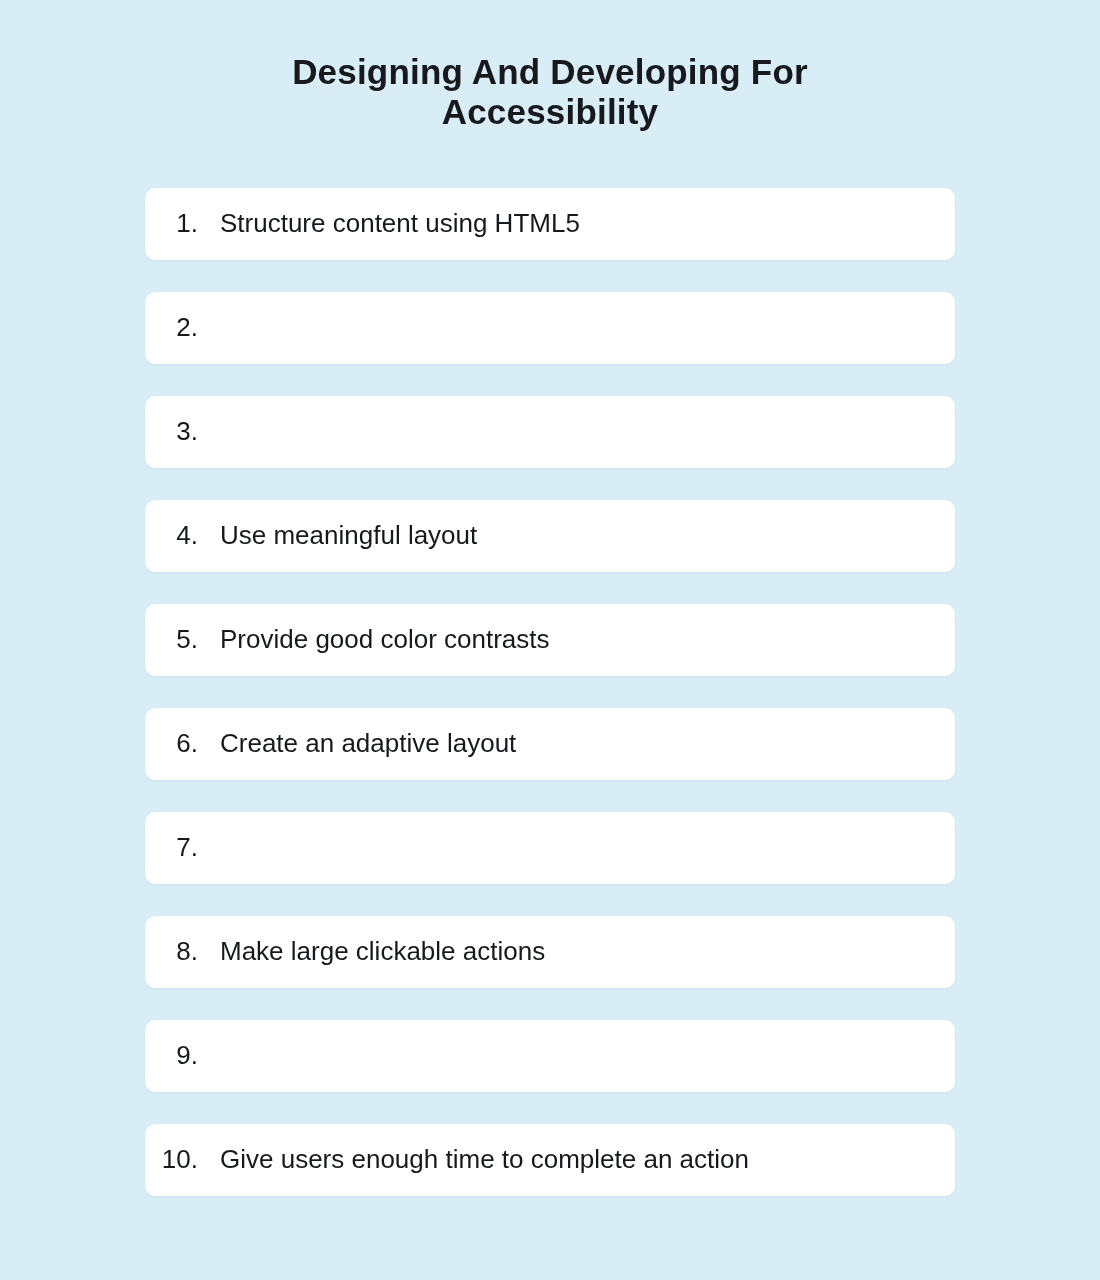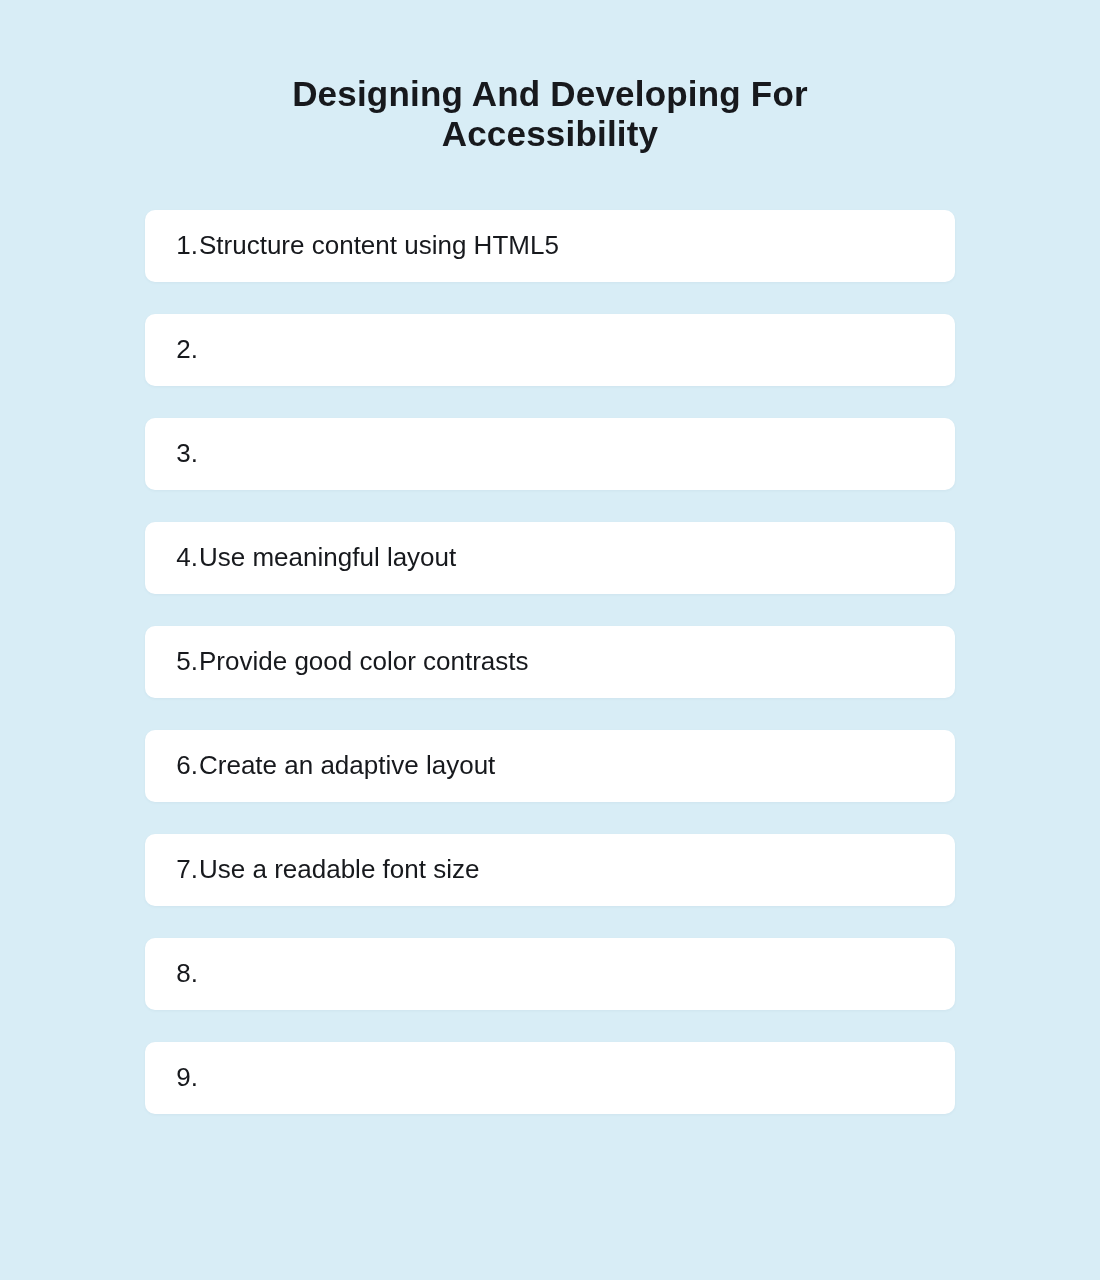--- a/index.html
+++ b/index.html
@@ -8,21 +8,21 @@
   }
   body {
     width: 1100px;
     height: 1280px;
     background: #d8edf6;
     font-family: "Liberation Sans", sans-serif;
     color: #17191d;
     overflow: hidden;
   }
   .page-title {
-    padding-top: 74px;
+    padding-top: 52px;
     margin: 0;
     text-align: center;
     font-size: 35px;
     line-height: 1.14;
     font-weight: 700;
     letter-spacing: 0.2px;
     color: #17191d;
   }
   .page-title .title-line {
     display: block;
@@ -44,21 +44,21 @@
   }
   .card .num {
     flex: 0 0 53px;
     width: 53px;
     text-align: right;
     font-size: 26px;
     font-weight: 500;
     white-space: nowrap;
   }
   .card .label {
-    margin-left: 1px;
+    margin-left: 22px;
     font-size: 26px;
     font-weight: 500;
     white-space: nowrap;
   }
 </style>
 </head>
 <body>
 
 <h1 class="page-title">
   <span class="title-line">Designing And Developing For</span>
@@ -90,25 +90,29 @@
     <span class="label">Provide good color contrasts</span>
   </div>
 
   <div class="card">
     <span class="num">6.</span>
     <span class="label">Create an adaptive layout</span>
   </div>
 
   <div class="card">
     <span class="num">7.</span>
-    <span class="label">Use a readable font size</span>
   </div>
 
   <div class="card">
     <span class="num">8.</span>
+    <span class="label">Make large clickable actions</span>
   </div>
 
   <div class="card">
     <span class="num">9.</span>
   </div>
 
+  <div class="card">
+    <span class="num">10.</span>
+    <span class="label">Give users enough time to complete an action</span>
+  </div>
 
 </div>
 
 </body></html>

